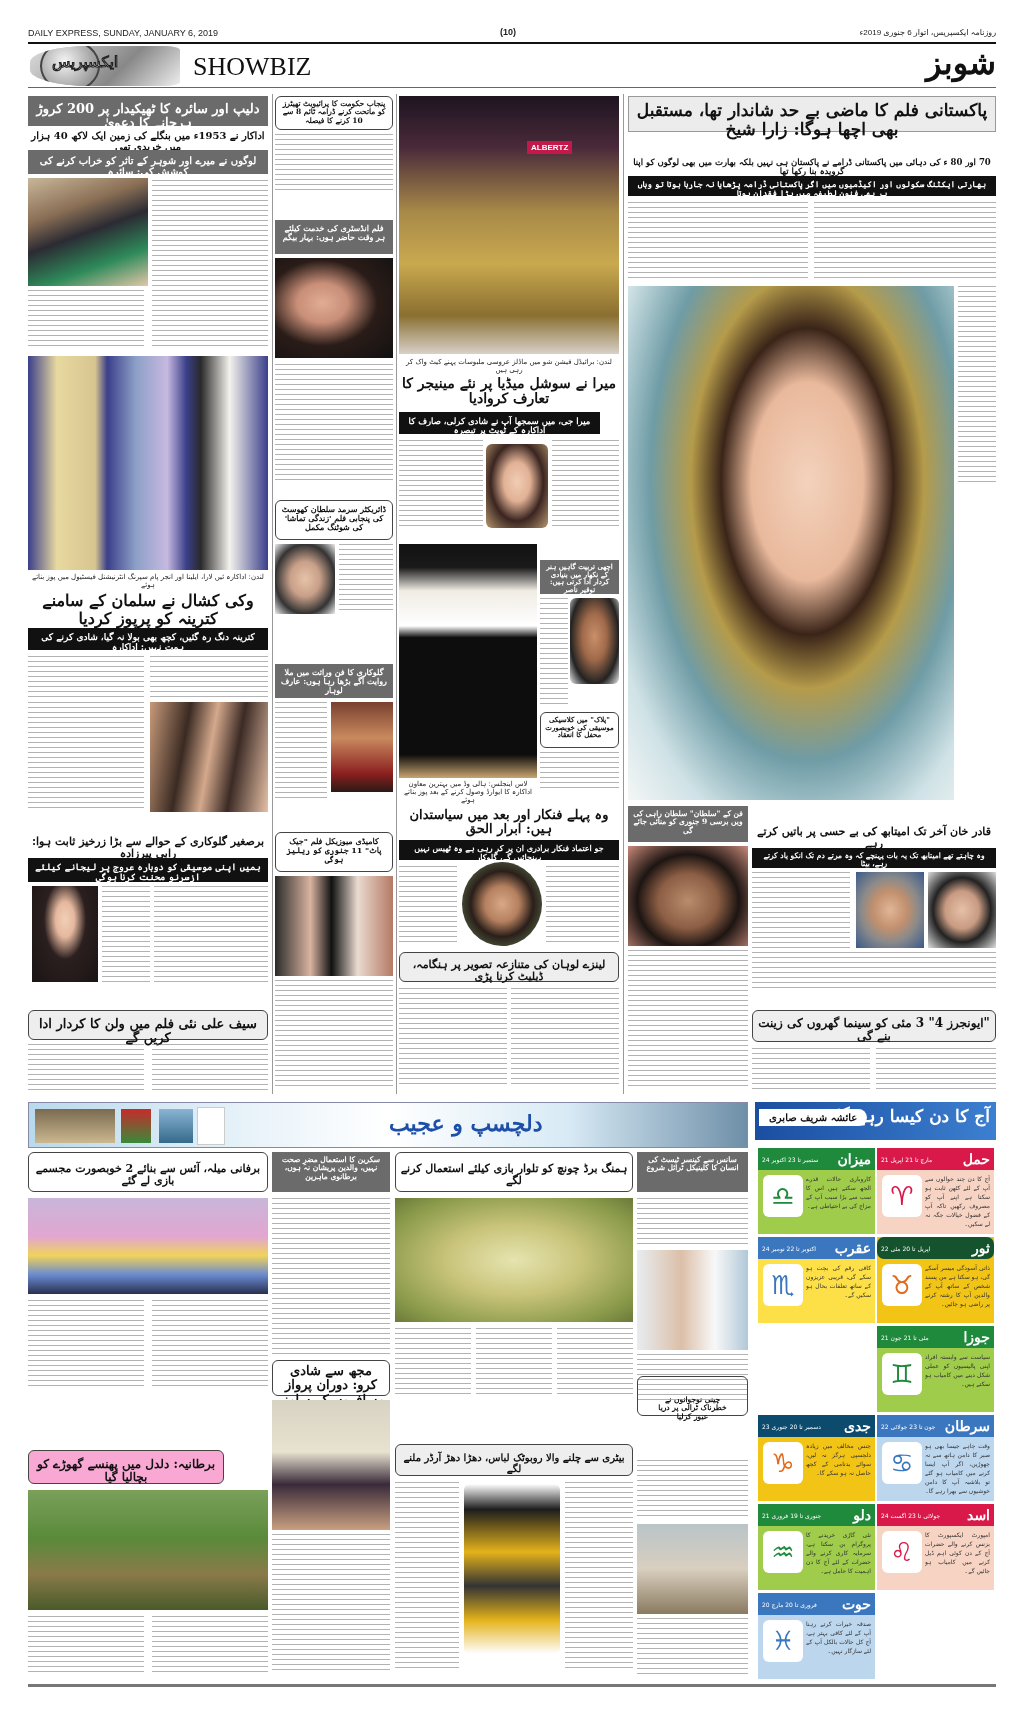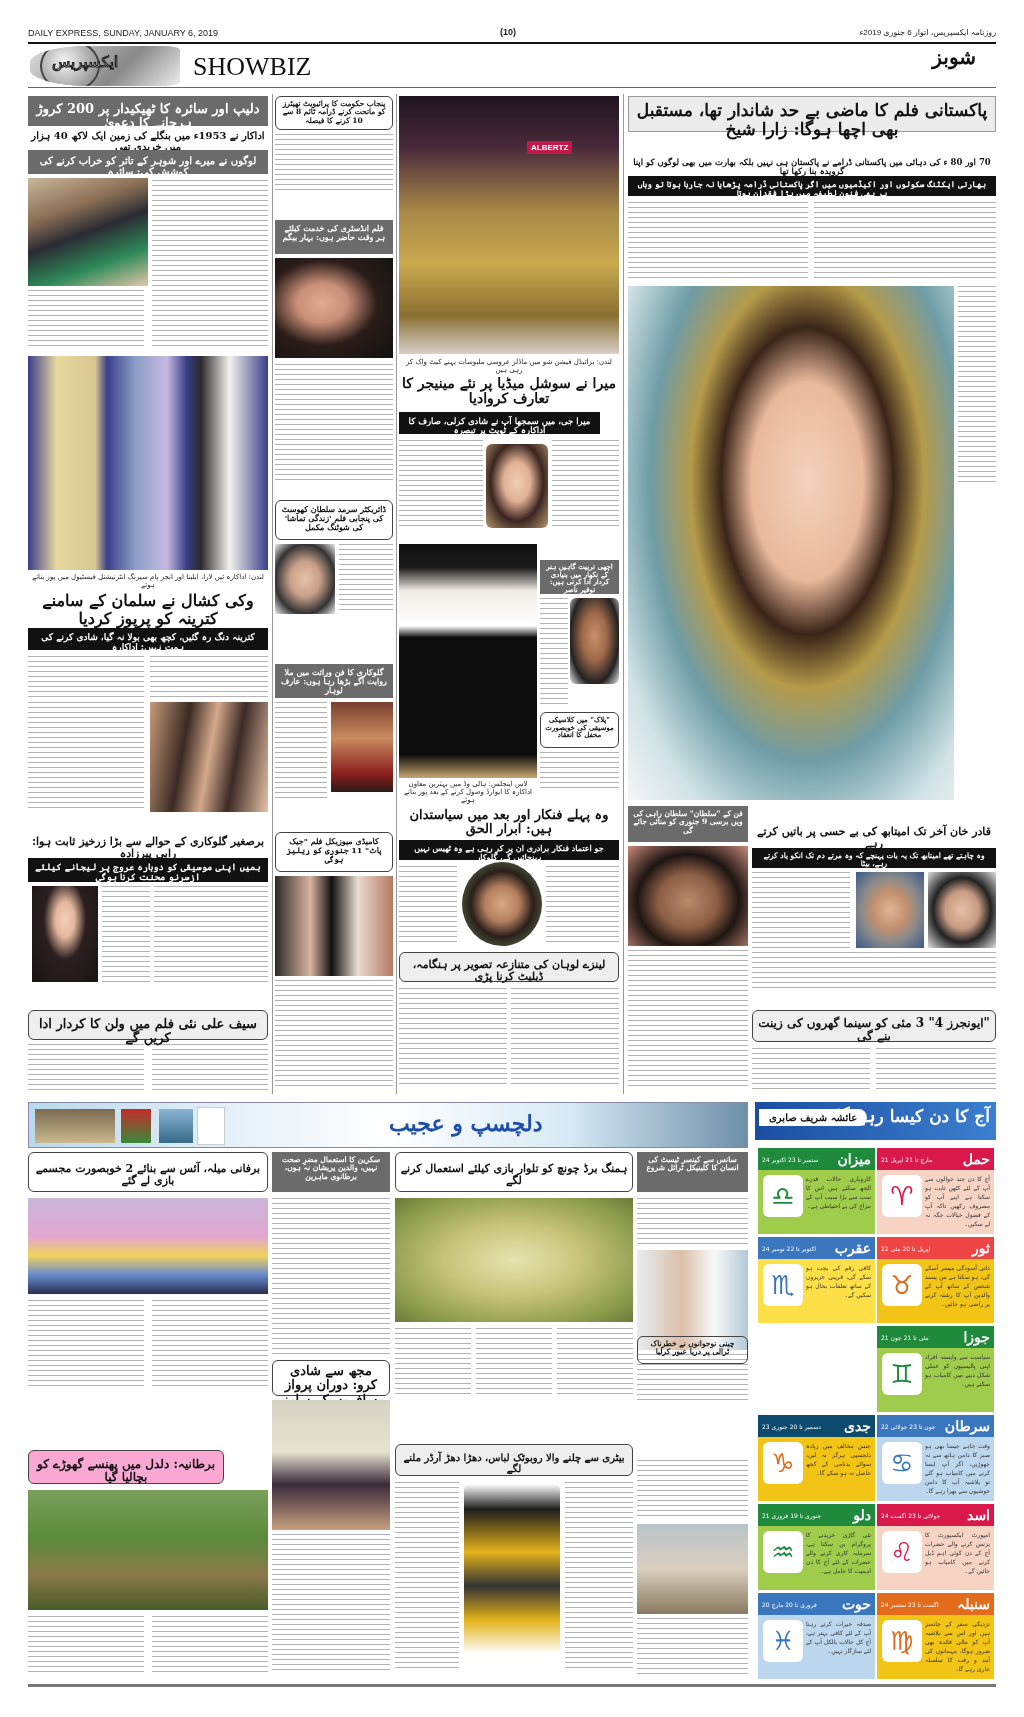--- a/index.html
+++ b/index.html
@@ -30,21 +30,21 @@
 <div class="abs topline" style="left:500px;top:27px;font-weight:bold;">(10)</div>
 <div class="abs topline rtl" style="right:28px;top:28px;font-size:8px;">روزنامہ ایکسپریس، اتوار 6 جنوری 2019ء</div>
 <div class="abs" style="left:28px;top:42px;width:968px;height:2px;background:#111;"></div>
 
 <div class="abs" style="left:28px;top:44px;width:968px;height:44px;border-bottom:1px solid #666;">
   <div class="abs" style="left:2px;top:2px;width:150px;height:40px;background:linear-gradient(135deg,#ddd,#888 60%,#eee);border-radius:40% 10% 10% 40%;overflow:hidden;">
     <div class="abs" style="left:10px;top:-6px;width:60px;height:52px;border-radius:50%;background:radial-gradient(circle at 40% 40%,#f4f4f4,#777);border:2px solid #444;"></div>
     <div class="abs urdu-head" style="left:22px;top:8px;font-size:15px;color:#fff;-webkit-text-stroke:0.6px #222;">ایکسپریس</div>
   </div>
   <div class="abs" style="left:165px;top:8px;font-family:'Liberation Serif',serif;font-size:26px;color:#111;">SHOWBIZ</div>
-  <div class="abs urdu-head" style="right:20px;top:2px;font-size:20px;">شوبز</div>
+  <div class="abs urdu-head" style="right:0;top:2px;font-size:32px;">شوبز</div>
 </div>
 
 <div class="abs grey-bar urdu-head rtl" style="left:28px;top:96px;width:240px;height:30px;font-size:13px;padding:6px 6px;color:#fff;text-align:center;">دلیپ اور سائرہ کا ٹھیکیدار پر 200 کروڑ ہرجانے کا دعویٰ</div>
 <div class="abs urdu-head rtl" style="left:28px;top:130px;width:240px;font-size:10px;text-align:center;">اداکار نے 1953ء میں بنگلے کی زمین ایک لاکھ 40 ہزار میں خریدی تھی</div>
 <div class="abs grey-bar urdu-head rtl" style="left:28px;top:150px;width:240px;height:24px;font-size:10px;padding:5px;color:#fff;text-align:center;">لوگوں نے میرے اور شوہر کے تاثر کو خراب کرنے کی کوشش کی: سائرہ</div>
 <div class="abs img" style="left:28px;top:178px;width:120px;height:108px;background:linear-gradient(160deg,#c9b79a 0%,#8a6f55 30%,#2b2b33 50%,#2e8a5a 75%,#e3c7a8 100%);"></div>
 <div class="abs body-text lines" style="left:152px;top:180px;width:116px;height:106px;"></div>
 <div class="abs body-text lines" style="left:28px;top:290px;width:116px;height:60px;"></div>
 <div class="abs body-text lines" style="left:152px;top:290px;width:116px;height:60px;"></div>
 <div class="abs img" style="left:28px;top:356px;width:240px;height:214px;background:linear-gradient(90deg,#3a3f8a 0%,#e8d9a0 12%,#d7c58f 28%,#3a3f8a 33%,#8da0c8 45%,#c7b9e0 58%,#3a3f8a 66%,#2a2a2a 72%,#f4f2ec 84%,#3a3f8a 100%);"></div>
@@ -161,21 +161,21 @@
     </div>
     <div class="zodiac" style="left: 0px; top: 0px; height: 87px; background: rgb(159, 204, 74);">
       <div class="zhead" style="background: rgb(31, 138, 60);">
         <span class="zdate">24 ستمبر تا 23 اکتوبر</span>
         <span class="zname">میزان</span>
       </div>
       <div class="zicon" style="color: rgb(31, 138, 60);">♎</div>
       <div class="ztext body-text" style="font-size: 6px; line-height: 9px; height: 56px;">کاروباری حالات قدرے الجھ سکتے ہیں اس کا سب سے بڑا سبب آپ کے مزاج کی بے احتیاطی ہے۔</div>
     </div>
     <div class="zodiac" style="left: 119px; top: 89px; height: 87px; background: rgb(242, 196, 22);">
-      <div class="zhead" style="background: #ef4444;">
+      <div class="zhead" style="background: #14532d; border-radius: 7px;">
         <span class="zdate">22 اپریل تا 20 مئی</span>
         <span class="zname">ثور</span>
       </div>
       <div class="zicon" style="color: rgb(227, 107, 28);">♉</div>
       <div class="ztext body-text" style="font-size: 6px; line-height: 9px; height: 56px;">ذاتی آسودگی میسر آسکے گی، ہو سکتا ہے من پسند شخص کے ساتھ آپ کے والدین آپ کا رشتہ کرنے پر راضی ہو جائیں۔</div>
     </div>
     <div class="zodiac" style="left: 0px; top: 89px; height: 87px; background: #fde047;">
       <div class="zhead" style="background: rgb(59, 119, 190);">
         <span class="zdate">24 اکتوبر تا 22 نومبر</span>
         <span class="zname">عقرب</span>
@@ -215,28 +215,20 @@
       <div class="zicon" style="color: rgb(217, 25, 74);">♌</div>
       <div class="ztext body-text" style="font-size: 6px; line-height: 9px; height: 56px;">امپورٹ ایکسپورٹ کا بزنس کرنے والے حضرات آج کے دن کوئی اہم ڈیل کرنے میں کامیاب ہو جائیں گے۔</div>
     </div>
     <div class="zodiac" style="left: 0px; top: 356px; height: 87px; background: rgb(159, 204, 74);">
       <div class="zhead" style="background: rgb(31, 138, 60);">
         <span class="zdate">21 جنوری تا 19 فروری</span>
         <span class="zname">دلو</span>
       </div>
       <div class="zicon" style="color: rgb(31, 138, 60);">♒</div>
       <div class="ztext body-text" style="font-size: 6px; line-height: 9px; height: 56px;">نئی گاڑی خریدنے کا پروگرام بن سکتا ہے، سرمایہ کاری کرنے والے حضرات کے لئے آج کا دن اہمیت کا حامل ہے۔</div>
-    </div>
-    <div class="zodiac" style="left: 119px; top: 445px; height: 87px; background: rgb(242, 196, 22);">
-      <div class="zhead" style="background: rgb(227, 107, 28);">
-        <span class="zdate">24 اگست تا 23 ستمبر</span>
-        <span class="zname">سنبلہ</span>
-      </div>
-      <div class="zicon" style="color: rgb(227, 107, 28);">♍</div>
-      <div class="ztext body-text" style="font-size: 6px; line-height: 9px; height: 56px;">نزدیکی سفر کے چانسز ہیں اور اس سے بلاشبہ آپ کو مالی فائدہ بھی ضرور ہوگا، مہمانوں کی آمد و رفت کا سلسلہ جاری رہے گا۔</div>
     </div>
     <div class="zodiac" style="left: 0px; top: 445px; height: 87px; background: rgb(188, 214, 238);">
       <div class="zhead" style="background: rgb(59, 119, 190);">
         <span class="zdate">20 فروری تا 20 مارچ</span>
         <span class="zname">حوت</span>
       </div>
       <div class="zicon" style="color: rgb(59, 119, 190);">♓</div>
       <div class="ztext body-text" style="font-size: 6px; line-height: 9px; height: 56px;">صدقہ خیرات کرتے رہنا آپ کے لئے کافی بہتر ہے، آج کل حالات بالکل آپ کے لئے سازگار نہیں۔</div>
     </div>
   </div>
@@ -255,21 +247,21 @@
 <div class="abs box-border urdu-head rtl" style="left:395px;top:1152px;width:238px;height:40px;font-size:11px;padding:10px 4px;text-align:center;">ہمنگ برڈ چونچ کو تلوار بازی کیلئے استعمال کرنے لگے</div>
 <div class="abs img" style="left:395px;top:1198px;width:238px;height:124px;background:radial-gradient(ellipse at 50% 50%,#e6e4b0 0%,#c9c47a 40%,#8a9a4a 80%,#6a7a3a 100%);"></div>
 <div class="abs body-text lines" style="left:395px;top:1328px;width:76px;height:70px;"></div>
 <div class="abs body-text lines" style="left:476px;top:1328px;width:76px;height:70px;"></div>
 <div class="abs body-text lines" style="left:557px;top:1328px;width:76px;height:70px;"></div>
 
 <div class="abs grey-bar urdu-head rtl" style="left:637px;top:1152px;width:111px;height:40px;font-size:7.5px;padding:4px;text-align:center;">سانس سے کینسر ٹیسٹ کی انسان کا کلینیکل ٹرائل شروع</div>
 <div class="abs body-text lines" style="left:637px;top:1198px;width:111px;height:50px;"></div>
 <div class="abs img" style="left:637px;top:1250px;width:111px;height:100px;background:linear-gradient(90deg,#e8ecf0 0%,#dcbfa8 40%,#f8f8f8 70%,#b0c8d8 100%);"></div>
 <div class="abs body-text lines" style="left:637px;top:1354px;width:111px;height:46px;"></div>
-<div class="abs box-border urdu-head rtl" style="left:637px;top:1336px;width:111px;height:28px;font-size:7.5px;padding:3px;text-align:center;">چینی نوجوانوں نے خطرناک ٹرالی پر دریا عبور کرلیا</div>
+<div class="abs box-border urdu-head rtl" style="left:637px;top:1376px;width:111px;height:28px;font-size:7.5px;padding:19px;text-align:center;">چینی نوجوانوں نے خطرناک ٹرالی پر دریا عبور کرلیا</div>
 <div class="abs body-text lines" style="left:637px;top:1460px;width:111px;height:60px;"></div>
 <div class="abs img" style="left:637px;top:1524px;width:111px;height:90px;background:linear-gradient(180deg,#b9c4c8 0%,#d9cfbf 50%,#8a7a60 100%);"></div>
 <div class="abs body-text lines" style="left:637px;top:1618px;width:111px;height:56px;"></div>
 
 <div class="abs box-border urdu-head rtl" style="left:395px;top:1444px;width:238px;height:32px;font-size:10px;padding:7px 4px;text-align:center;background:#eee;">بیٹری سے چلنے والا روبوٹک لباس، دھڑا دھڑ آرڈر ملنے لگے</div>
 <div class="abs body-text lines" style="left:395px;top:1482px;width:64px;height:190px;"></div>
 <div class="abs img" style="left:464px;top:1484px;width:96px;height:170px;border-radius:6px;background:linear-gradient(180deg,#fff 0%,#1d1d1d 15%,#e3b21b 40%,#333 60%,#e3b21b 80%,#fff 100%);"></div>
 <div class="abs body-text lines" style="left:565px;top:1482px;width:68px;height:190px;"></div>
 
 <div class="abs box-border urdu-head rtl" style="left:28px;top:1450px;width:196px;height:34px;font-size:12px;padding:7px 4px;text-align:center;background:#f9a8d4;">برطانیہ: دلدل میں پھنسے گھوڑے کو بچالیا گیا</div>

